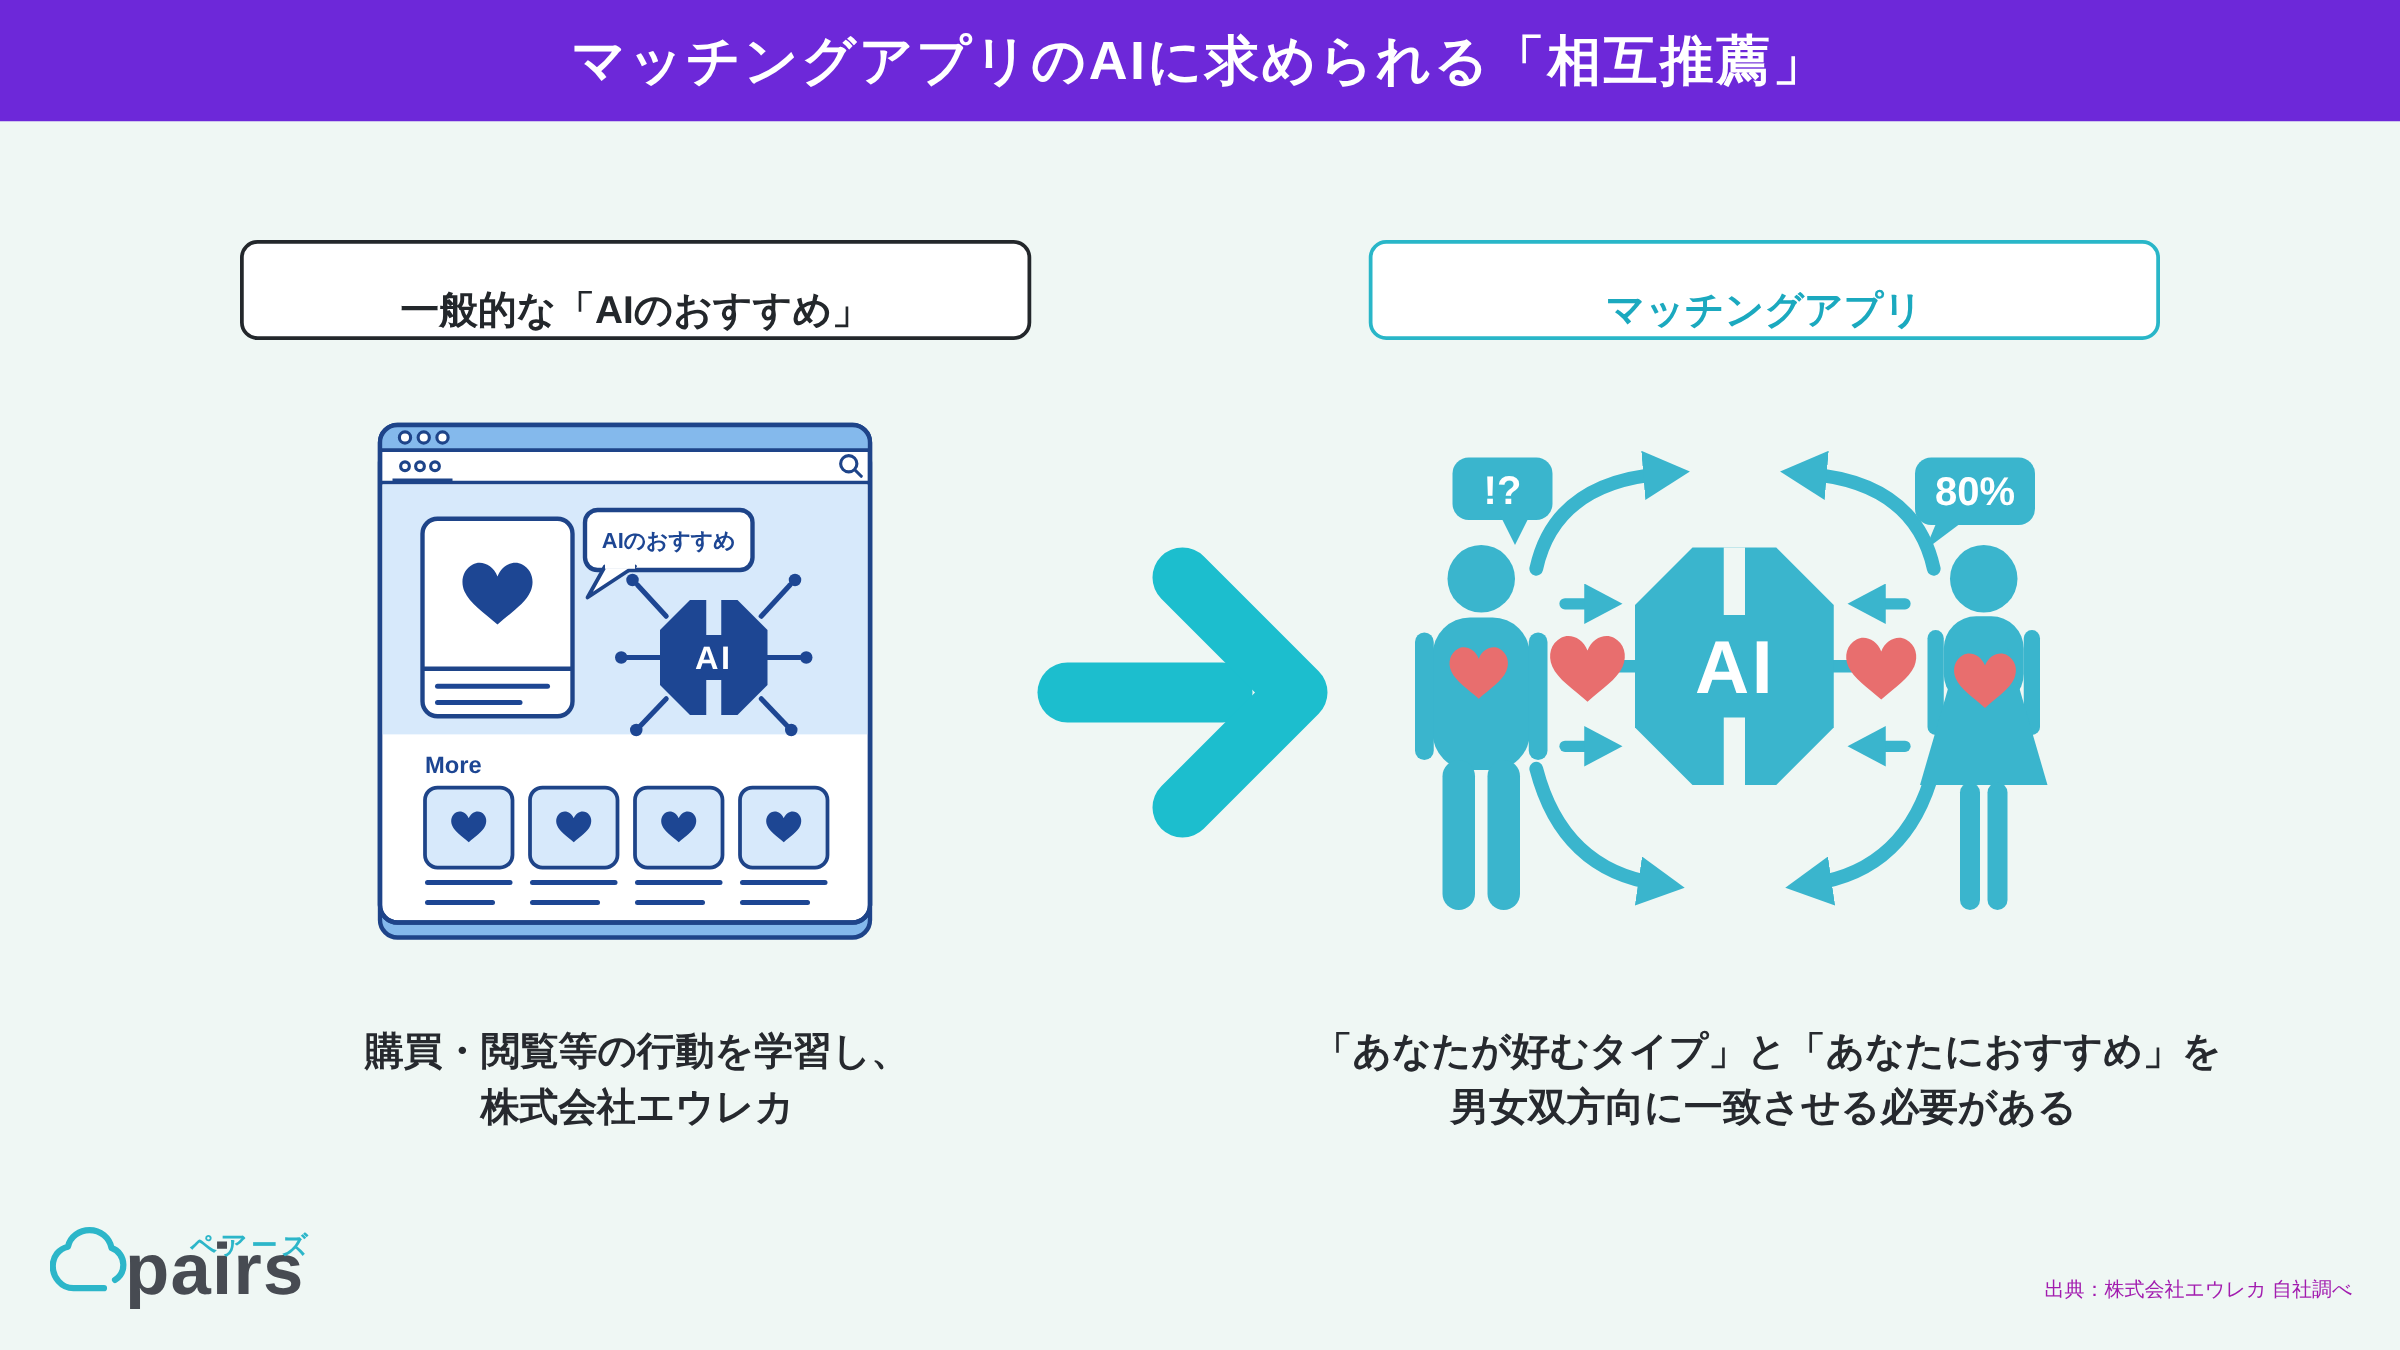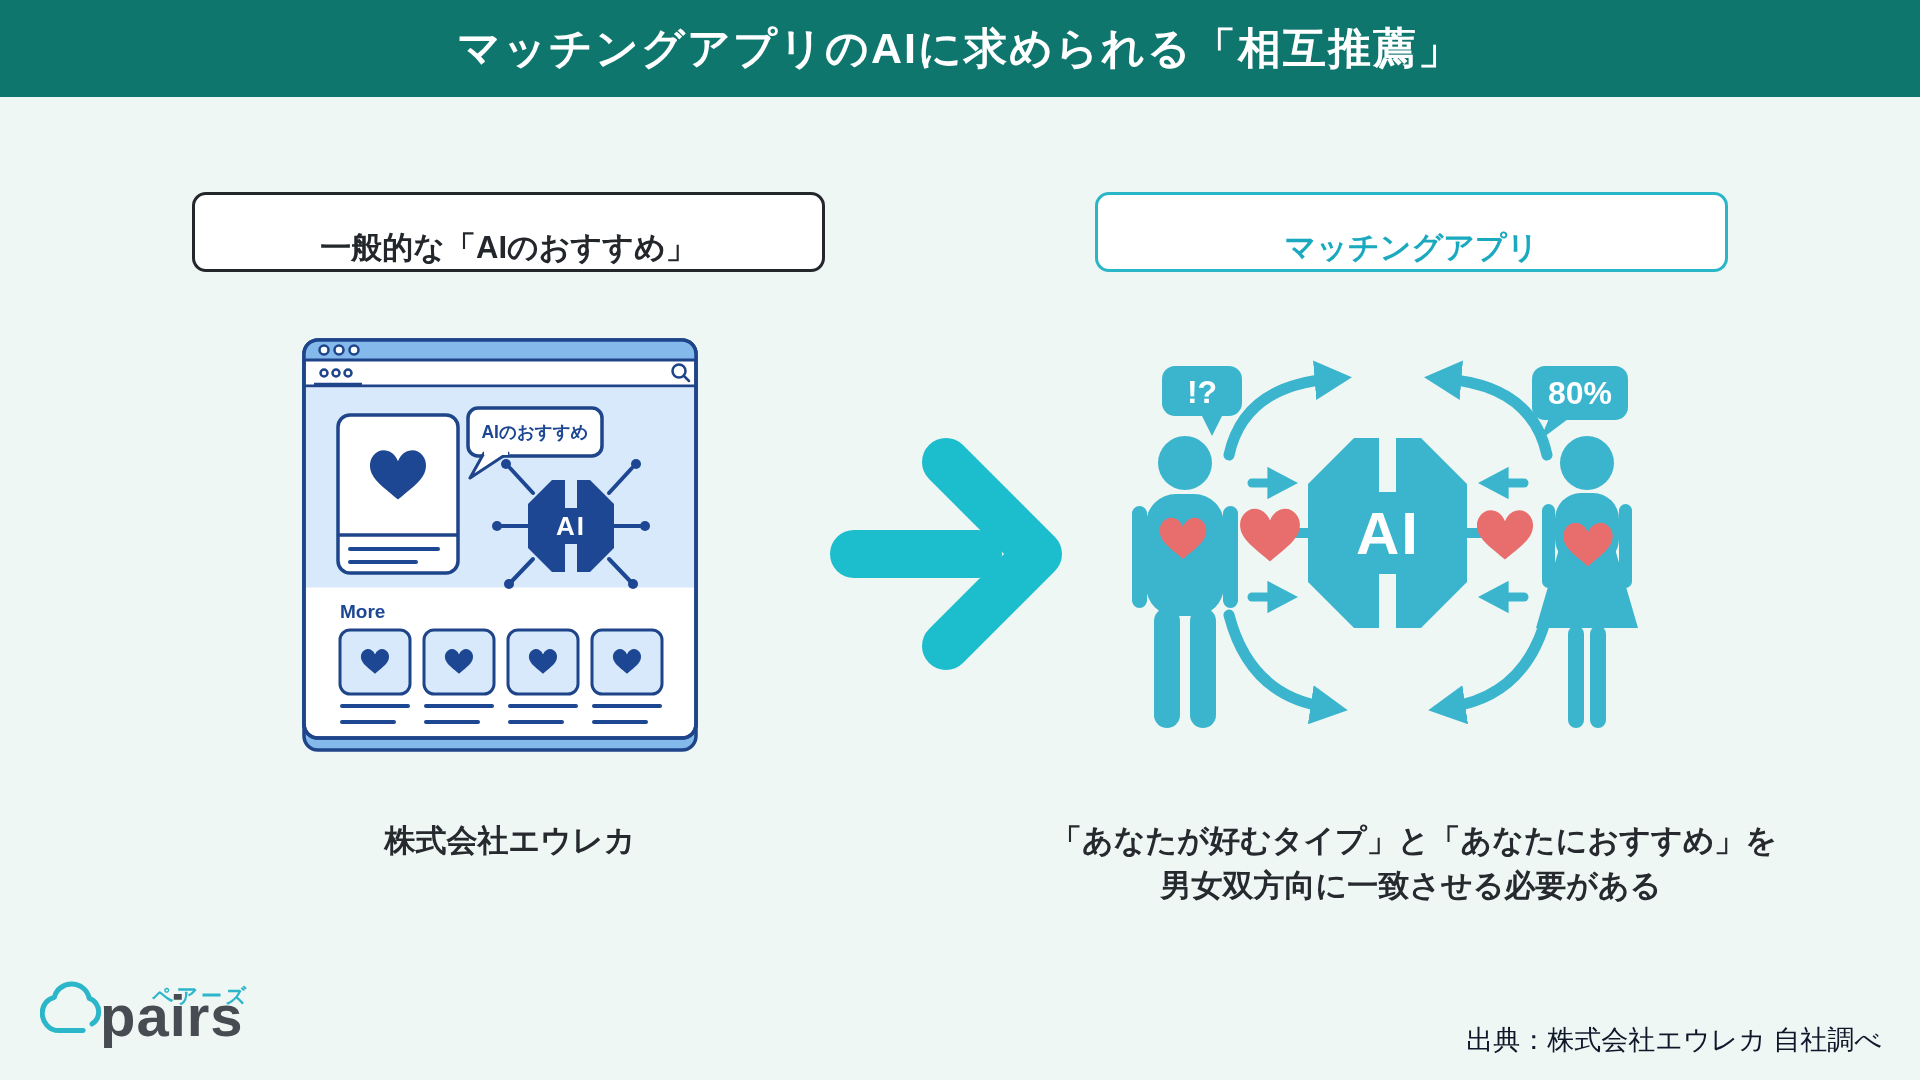--- a/index.html
+++ b/index.html
@@ -1,20 +1,20 @@
 <!DOCTYPE html>
 <html><head>
 <meta charset="utf-8">
 <style>
   html,body{margin:0;padding:0;}
   body{font-family:"Liberation Sans","DejaVu Sans",sans-serif;}
   #page{position:relative;width:1920px;height:1080px;background:#EFF7F4;overflow:hidden;}
 
   
-  .header-band{position:absolute;left:0;top:0;width:1920px;height:97px;background:#0f766e;
+  .header-band{position:absolute;left:0;top:0;width:1920px;height:97px;background:#6d28d9;
     display:flex;align-items:center;justify-content:center;}
   .page-title{color:#FFFFFF;font-size:43px;font-weight:bold;letter-spacing:2px;}
 
   
   .cat-box{position:absolute;top:192px;width:633px;height:80px;background:#FFFFFF;
     border-radius:14px;display:flex;align-items:flex-end;justify-content:center;
     font-size:31px;font-weight:bold;box-sizing:border-box;}
   .cat-box.general{left:192px;border:3px solid #23272B;color:#23272B;}
   .cat-box.matching{left:1095px;border:3px solid #29B6C8;color:#1BA9BF;}
 
@@ -28,21 +28,21 @@
     color:#26292E;line-height:45px;white-space:nowrap;}
   .caption.left{left:190px;width:640px;}
   .caption.right{left:1051px;width:720px;}
 
   
   .logo-cloud{position:absolute;left:40px;top:980px;}
   .logo-word{position:absolute;left:100px;top:982px;font-size:58px;font-weight:600;
     color:#474B52;letter-spacing:1px;}
   .logo-kana{position:absolute;left:152px;top:982px;font-size:21px;font-weight:bold;
     color:#2CB6C9;letter-spacing:3px;}
-  .source-note{position:absolute;right:38px;top:1022px;font-size:27px;color:#0f172a;}
+  .source-note{position:absolute;right:38px;top:1022px;font-size:16px;color:#a21caf;}
 
   svg text{font-family:"Liberation Sans","DejaVu Sans",sans-serif;}
 </style>
 </head>
 <body>
 
 <div id="page">
 
   <div class="header-band">
     <div class="page-title">マッチングアプリのAIに求められる「相互推薦」</div>
@@ -225,20 +225,21 @@
 
     <g fill="#E86E6E">
       <path transform="translate(53,176) scale(0.50)" d="M0,-18 C-6,-34 -22,-40 -33,-34 C-46,-27 -50,-12 -44,2 C-37,18 -18,30 0,46 C18,30 37,18 44,2 C50,-12 46,-27 33,-34 C22,-40 6,-34 0,-18 Z"></path>
       <path transform="translate(140,172) scale(0.64)" d="M0,-18 C-6,-34 -22,-40 -33,-34 C-46,-27 -50,-12 -44,2 C-37,18 -18,30 0,46 C18,30 37,18 44,2 C50,-12 46,-27 33,-34 C22,-40 6,-34 0,-18 Z"></path>
       <path transform="translate(375,172) scale(0.60)" d="M0,-18 C-6,-34 -22,-40 -33,-34 C-46,-27 -50,-12 -44,2 C-37,18 -18,30 0,46 C18,30 37,18 44,2 C50,-12 46,-27 33,-34 C22,-40 6,-34 0,-18 Z"></path>
       <path transform="translate(458,182) scale(0.53)" d="M0,-18 C-6,-34 -22,-40 -33,-34 C-46,-27 -50,-12 -44,2 C-37,18 -18,30 0,46 C18,30 37,18 44,2 C50,-12 46,-27 33,-34 C22,-40 6,-34 0,-18 Z"></path>
     </g>
   </svg>
 
   <div class="caption left">
+    <div>購買・閲覧等の行動を学習し、</div>
     <div>株式会社エウレカ</div>
   </div>
   <div class="caption right">
     <div>「あなたが好むタイプ」と「あなたにおすすめ」を</div>
     <div>男女双方向に一致させる必要がある</div>
   </div>
 
   <svg class="logo-cloud" width="62" height="58" viewBox="0 0 112 100">
     <path d="M78,89 H34 C16,89 4,73 4,57 C4,43 13,32 26,29 C29,14 43,5 57,5 C73,5 86,16 89,31 C99,34 106,44 106,55 C106,64 102,72 94,77" fill="none" stroke="#2CB6C9" stroke-width="9" stroke-linecap="round" stroke-linejoin="round"></path>
   </svg>

